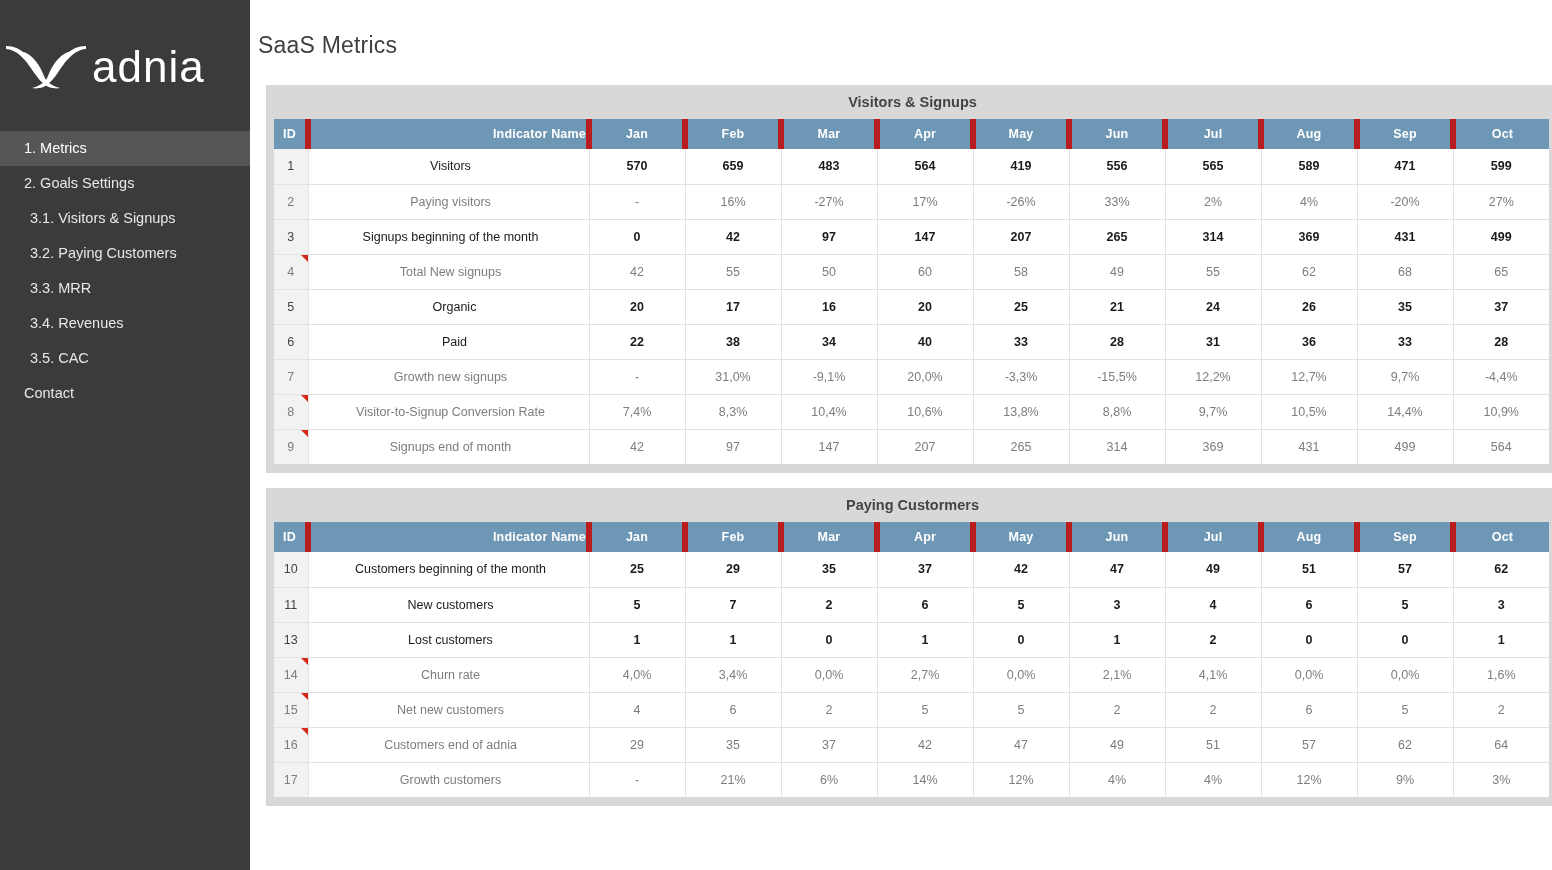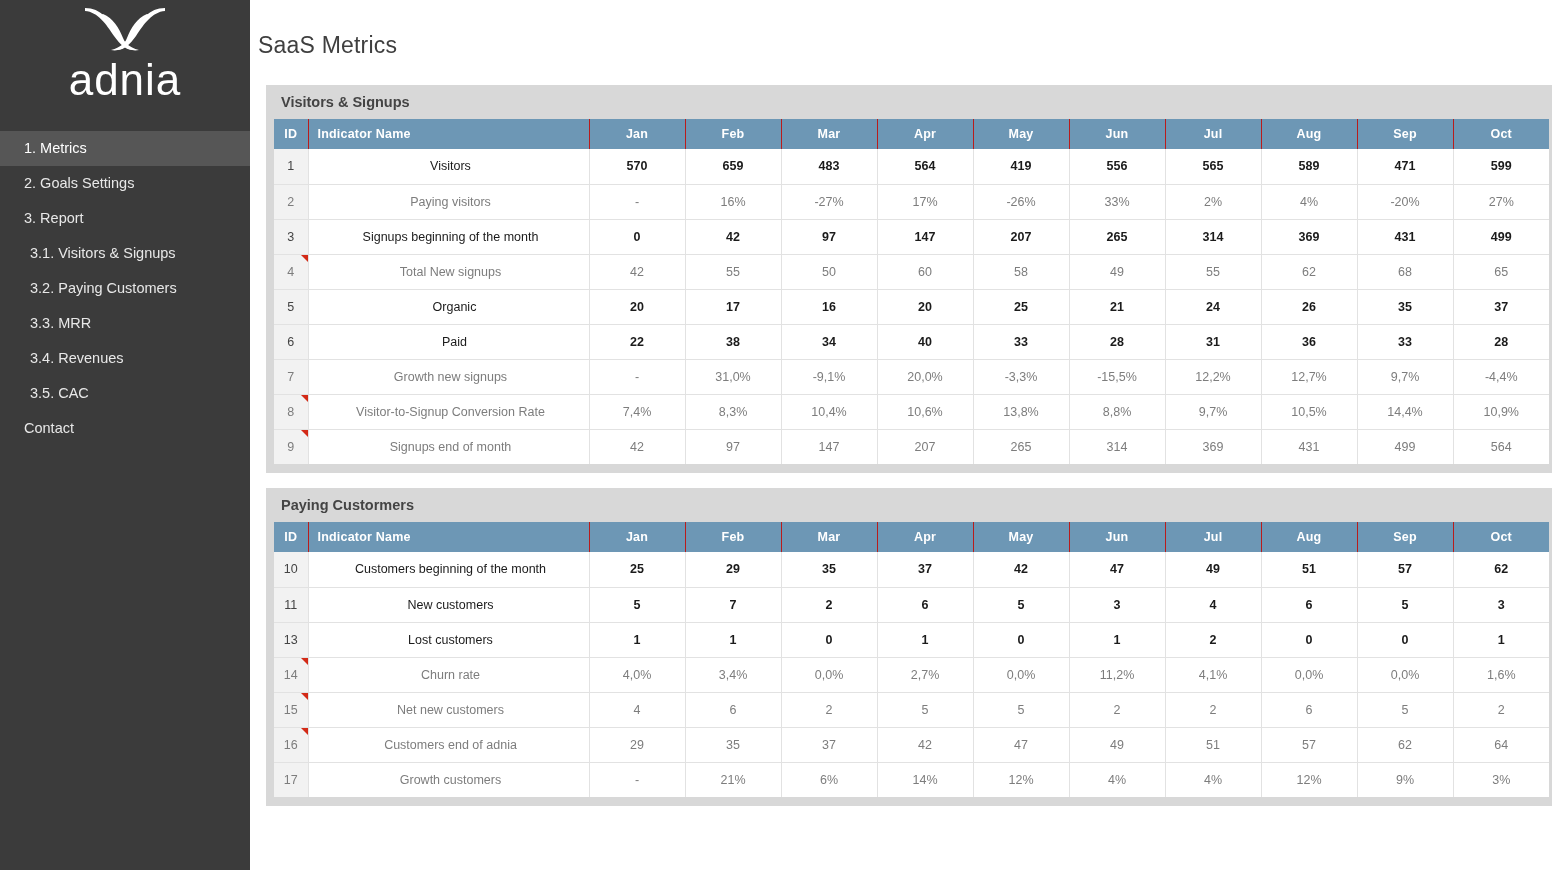--- a/index.html
+++ b/index.html
@@ -13,21 +13,21 @@
 
   
   .sidebar {
     width: 250px; min-width: 250px; height: 870px;
     background: #3b3b3b;
     position: relative;
     overflow: hidden;
   }
   .logo-wrap {
     height: 131px;
-    display: flex; flex-direction: column;
+    display: flex; flex-direction: row;
     align-items: center; justify-content: flex-start;
     padding-top: 4px;
   }
   .logo-mark { width: 92px; height: 52px; display:block; }
   .logo-word {
     color: #ffffff;
     font-size: 44px;
     letter-spacing: 1px;
     line-height: 52px;
     font-weight: 300;
@@ -68,40 +68,41 @@
     padding: 8px 8px 9px 8px;
     width: 1286px;
   }
   .panel.first { margin-top: 26px; }
   .panel.second { margin-top: 15px; }
   .panel-title {
     font-size: 14.5px;
     font-weight: bold;
     color: #444444;
     padding: 1px 0 9px 7px;
+    text-align: center;
   }
 
   table.grid {
     border-collapse: collapse;
     width: 100%;
     table-layout: fixed;
     background: #ffffff;
   }
   table.grid th {
     background: #6d97b5;
     color: #ffffff;
     font-size: 12.5px;
     font-weight: bold;
     height: 30px;
-    border-right: 1px solid #b91c1c;
+    border-right: 6px solid #b91c1c;
     text-align: center;
     letter-spacing: 0.2px;
   }
   table.grid th.id-col { width: 34px; }
-  table.grid th.name-col { width: 281px; text-align: left; padding-left: 9px; margin-left: 20px; }
+  table.grid th.name-col { width: 281px; text-align: right; padding-left: 9px; margin-left: 20px; }
   table.grid th.mon-col { width: 96px; }
   table.grid th:last-child { border-right: none; }
 
   table.grid td {
     height: 35px;
     border-right: 1px solid #e2e2e2;
     border-bottom: 1px solid #e2e2e2;
     font-size: 12.5px;
     color: #7d7d7d;
     text-align: center;
@@ -147,21 +148,20 @@
         <path fill="#ffffff" d="M6 4 C 22 4, 30 16, 38 28 C 44 37, 50 44, 60 46 C 50 48, 42 42, 35 32 C 27 20, 19 8, 6 7 Z"></path>
         <path fill="#ffffff" d="M86 4 C 70 4, 62 16, 54 28 C 48 37, 42 44, 32 46 C 42 48, 50 42, 57 32 C 65 20, 73 8, 86 7 Z"></path>
         <path fill="#ffffff" d="M24 10 C 34 14, 40 24, 44 34 C 47 41, 51 45, 56 46 C 47 47, 41 40, 37 31 C 33 22, 29 14, 22 11 Z"></path>
         <path fill="#ffffff" d="M68 10 C 58 14, 52 24, 48 34 C 45 41, 41 45, 36 46 C 45 47, 51 40, 55 31 C 59 22, 63 14, 70 11 Z"></path>
       </svg>
       <div class="logo-word">adnia</div>
     </div>
     <div class="nav" id="nav">
         <div class="nav-item active"><span>1. Metrics</span></div>
         <div class="nav-item"><span>2. Goals Settings</span></div>
-        <div class="nav-item"><span>3. Report</span></div>
         <div class="nav-item sub"><span>3.1. Visitors &amp; Signups</span></div>
         <div class="nav-item sub"><span>3.2. Paying Customers</span></div>
         <div class="nav-item sub"><span>3.3. MRR</span></div>
         <div class="nav-item sub"><span>3.4. Revenues</span></div>
         <div class="nav-item sub"><span>3.5. CAC</span></div>
         <div class="nav-item"><span>Contact</span></div>
       </div>
   </div>
 
   <div class="main">
@@ -379,21 +379,21 @@
                 <td>1</td>
               </tr>
               <tr class="">
                 <td class="id-cell"><span>14</span><span class="cmt"></span></td>
                 <td class="name-cell">Churn rate</td>
                 <td>4,0%</td>
                 <td>3,4%</td>
                 <td>0,0%</td>
                 <td>2,7%</td>
                 <td>0,0%</td>
-                <td>11,2%</td>
+                <td>2,1%</td>
                 <td>4,1%</td>
                 <td>0,0%</td>
                 <td>0,0%</td>
                 <td>1,6%</td>
               </tr>
               <tr class="">
                 <td class="id-cell"><span>15</span><span class="cmt"></span></td>
                 <td class="name-cell">Net new customers</td>
                 <td>4</td>
                 <td>6</td>

